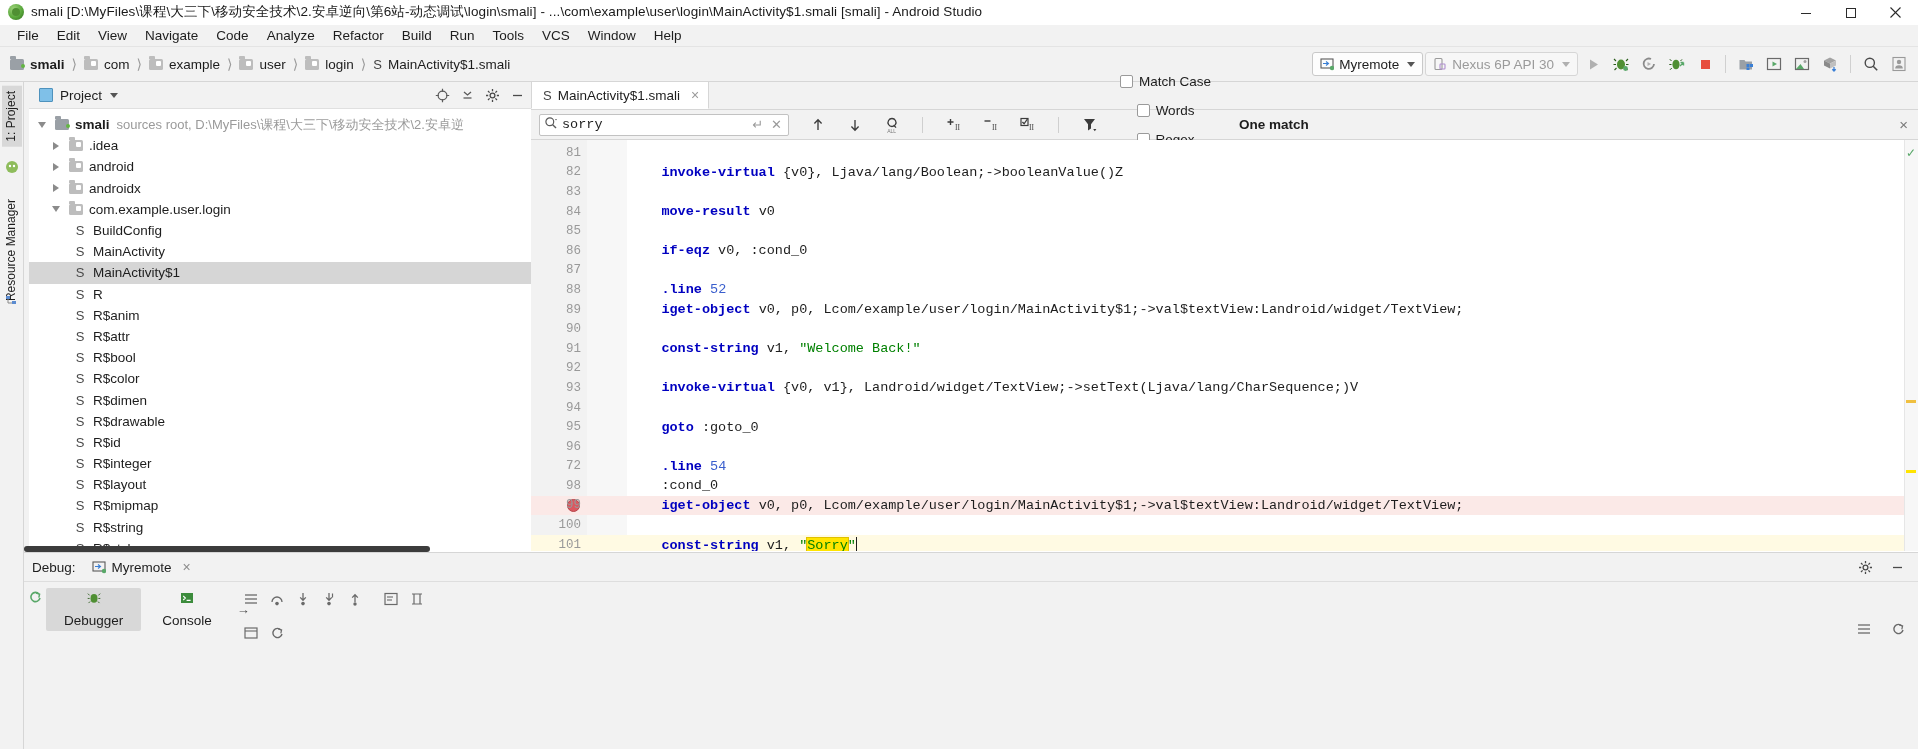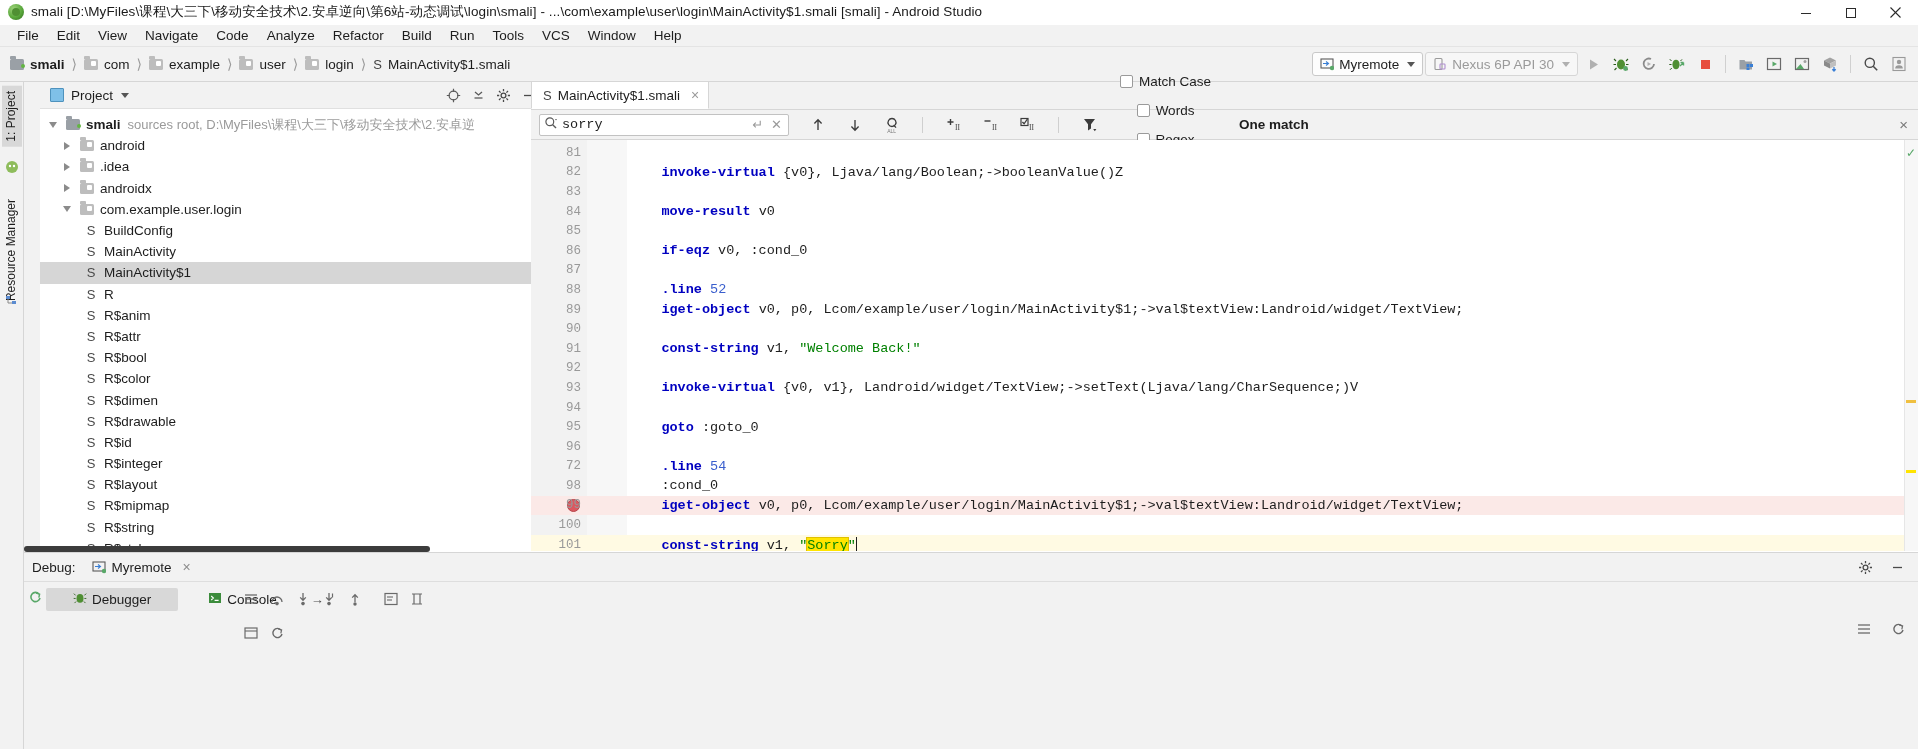--- a/index.html
+++ b/index.html
@@ -104,21 +104,21 @@
     position:absolute; left:2px; width:20px;
     writing-mode:vertical-rl; transform:rotate(180deg);
     font-size:12px; color:#1d1d1d; text-align:center; white-space:nowrap; cursor:default;
     padding:5px 2px;
   }
   .vtab.active { background:#d8d8d8; }
   .strip-ic { position:absolute; left:5px; width:14px; height:14px; }
 
   
   .project-panel {
-    position:absolute; top:82px; left:40px; width:506px; height:470px;
+    position:absolute; top:82px; left:29px; width:506px; height:470px;
     background:#ffffff; border-right:1px solid #d6d6d6;
   }
   .pp-header {
     height:27px; background:#f2f2f2; display:flex; align-items:center;
     border-bottom:1px solid #e0e0e0; padding-left:10px;
   }
   .pp-title { font-size:13.5px; margin-left:7px; }
   .pp-sq { width:14px;height:14px;background:#7fc0e8;border:1px solid #4e92bd; border-radius:1px;}
   .pp-hdr-icons { margin-left:auto; display:flex; align-items:center; padding-right:6px; gap:3px;}
   .pp-hdr-icons .tb-icon { width:22px; height:22px; }
@@ -218,22 +218,23 @@
   .dbg-head { height:28px; display:flex; align-items:center; padding-left:8px; position:relative;}
   .dbg-label { font-size:13.5px; margin-right:16px; }
   .dbg-tab { display:flex; align-items:center; gap:6px; font-size:13.5px; cursor:default;}
   .dbg-tab .x { color:#8c8c8c; font-size:14px; margin-left:5px;}
   .dbg-run-ic { width:14px;height:14px;flex:none;}
   .dbg-head-right { position:absolute; right:8px; display:flex; align-items:center; gap:6px;}
   .dbg-body { position:relative; height:169px; background:#f2f2f2; border-top:1px solid #dedede; }
   .dbg-left-col { position:absolute; left:0; top:0; width:22px; height:169px; }
   .dbg-subtabs { position:absolute; left:22px; top:6px; display:flex; align-items:center; gap:3px;}
   .subtab {
-    display:flex; align-items:center; gap:5px; padding:3px 27px; font-size:13.5px; cursor:default;
+    display:flex; align-items:center; gap:5px; padding:3px 18px; font-size:13.5px; cursor:default;
     border-radius:2px;
+    flex-direction:column;
   }
   .subtab.active { background:#d8d8d8; }
   .dbg-tools { position:absolute; left:215px; top:6px; display:flex; align-items:center; gap:2px;}
   .dbg-tools2 { position:absolute; left:215px; top:40px; display:flex; align-items:center; gap:2px;}
   .dt-ic { width:24px;height:22px;display:flex;align-items:center;justify-content:center;cursor:default;}
   .dbg-right-icons { position:absolute; right:8px; top:36px; display:flex; gap:10px;}
 </style>
 </head>
 <body>
 
@@ -467,28 +468,28 @@
         <span class="folder-ic src green" style="margin-left:6px;"></span>
         <span class="tlabel bold">smali</span>
         <span class="tsub">sources root, D:\MyFiles\课程\大三下\移动安全技术\2.安卓逆</span>
       </div>
 
       <div class="trow tind1">
         <span class="tw">
             <span class="tri-r"></span>
           </span>
         <span class="folder-ic" style="margin-left:6px;"></span>
-        <span class="tlabel">android</span>
+        <span class="tlabel">.idea</span>
       </div>
       <div class="trow tind1">
         <span class="tw">
             <span class="tri-r"></span>
           </span>
         <span class="folder-ic" style="margin-left:6px;"></span>
-        <span class="tlabel">.idea</span>
+        <span class="tlabel">android</span>
       </div>
       <div class="trow tind1">
         <span class="tw">
             <span class="tri-r"></span>
           </span>
         <span class="folder-ic" style="margin-left:6px;"></span>
         <span class="tlabel">androidx</span>
       </div>
       <div class="trow tind1">
         <span class="tw">

